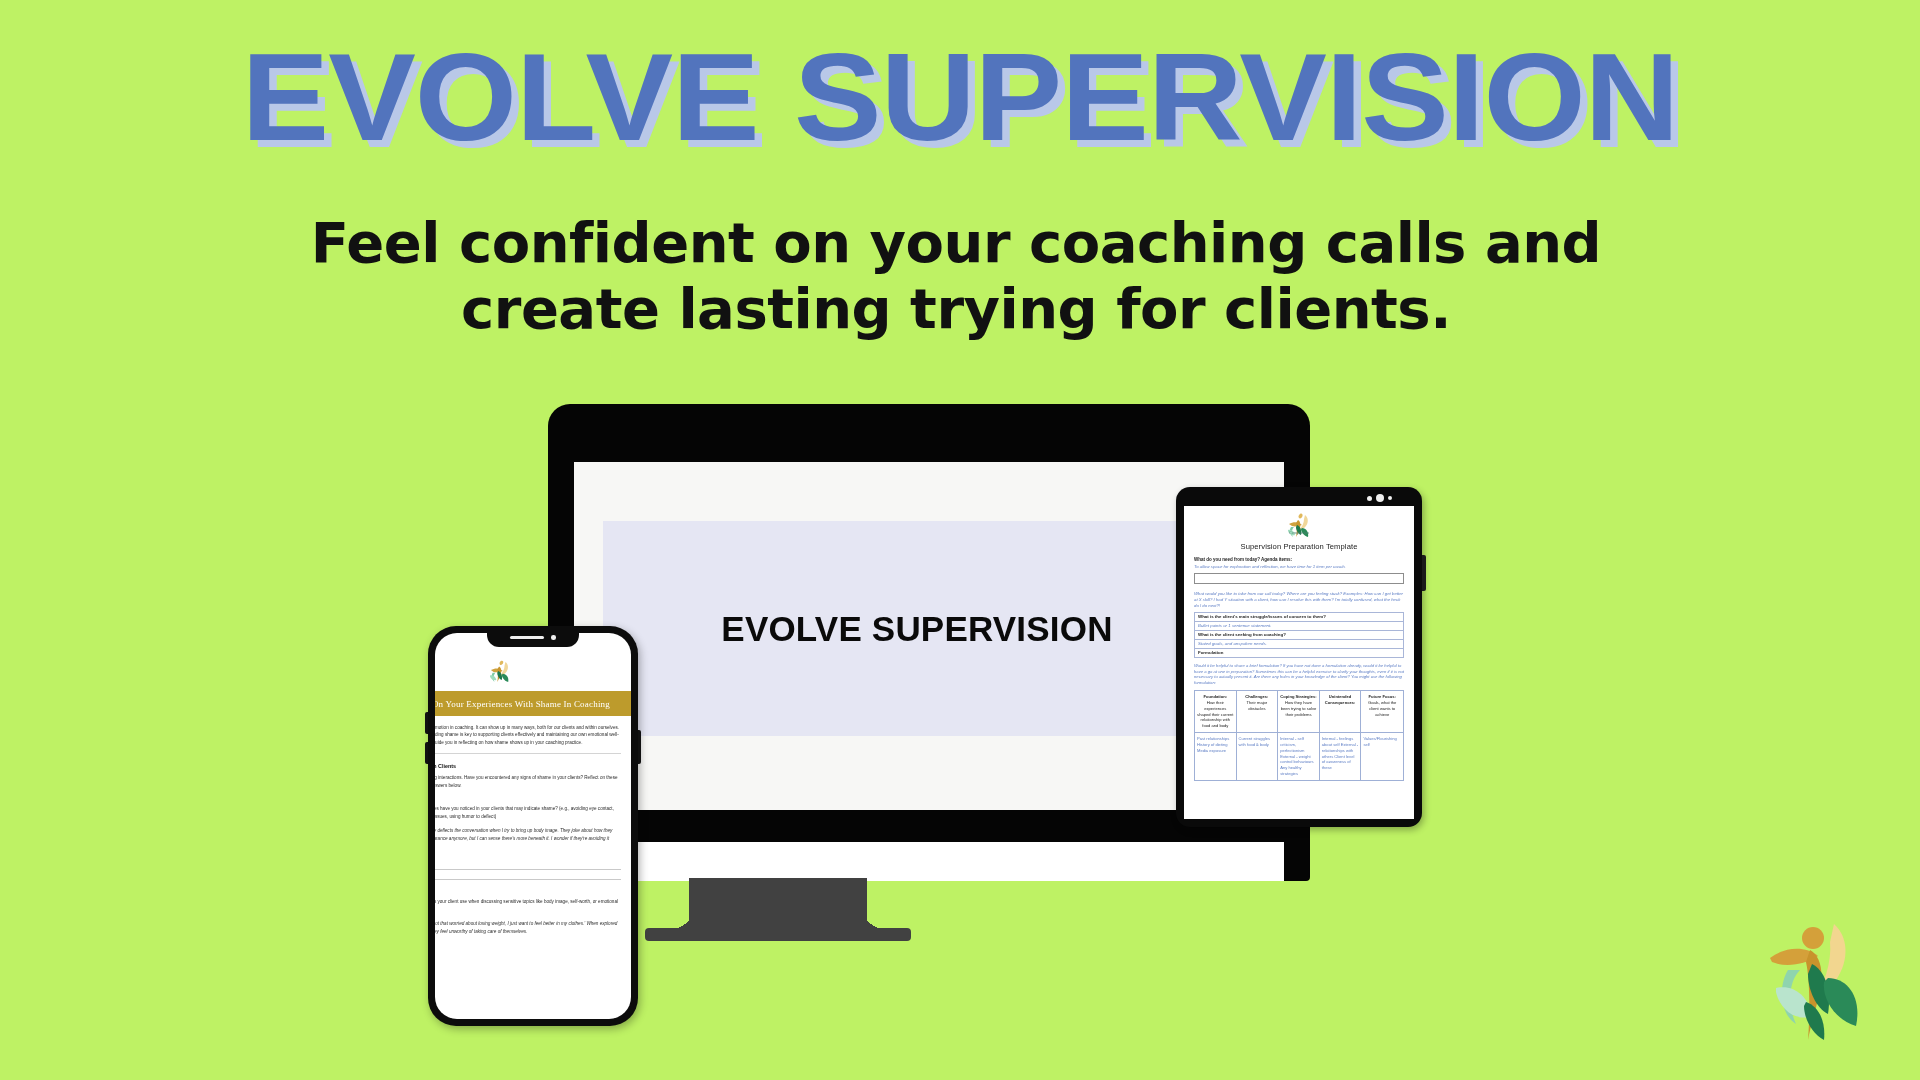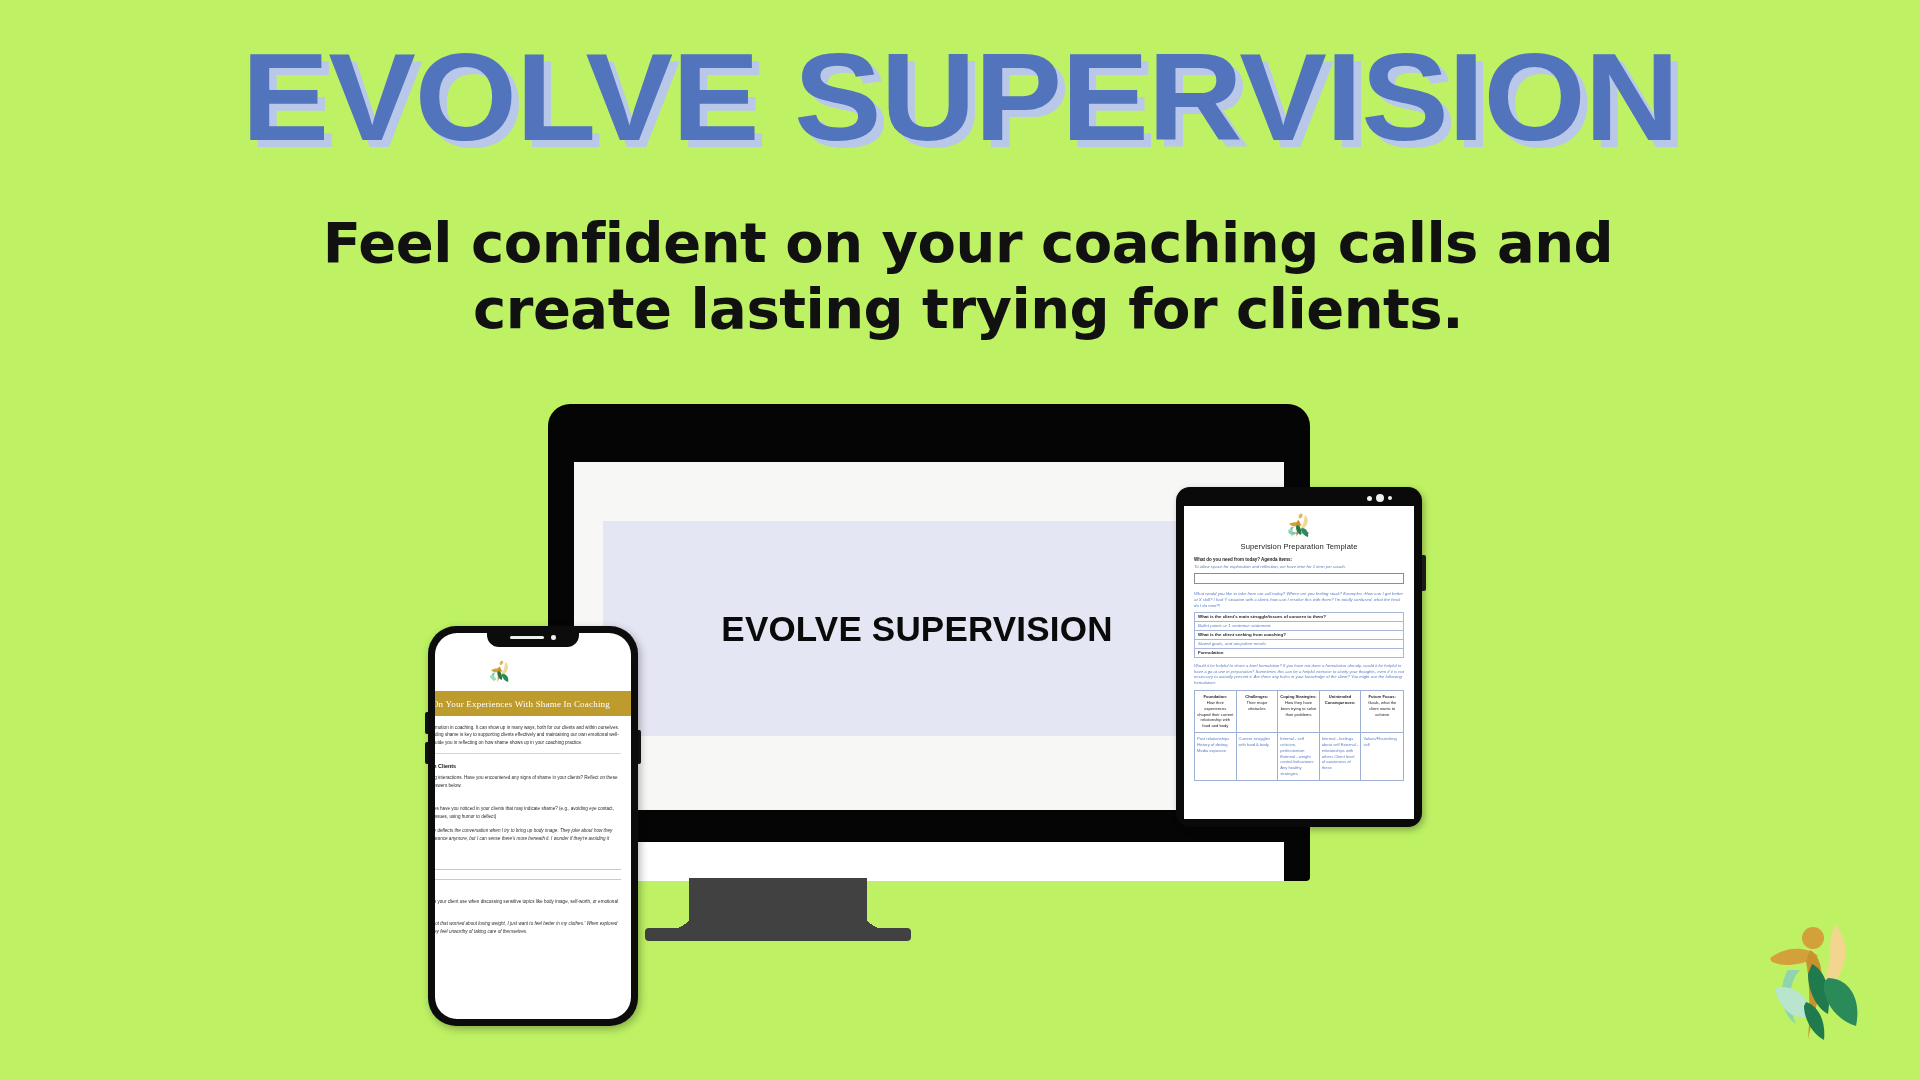--- a/index.html
+++ b/index.html
@@ -29,21 +29,21 @@
     color: #5274bd;
     text-shadow: 7px 7px 0 #b9c8e8;
     white-space: nowrap;
     transform: scaleX(1.06);
     transform-origin: center top;
   }
 
   
   #subtitle {
     position: absolute;
-    top: 210px; left: 168px; width: 1600px;
+    top: 210px; left: 156px; width: 1600px;
     text-align: center;
     font-family: "DejaVu Sans", sans-serif;
     font-weight: bold;
     font-size: 56px;
     line-height: 1.18;
     color: #111111;
     letter-spacing: -0.5px;
   }
   #subtitle .ln { display:block; }
 

